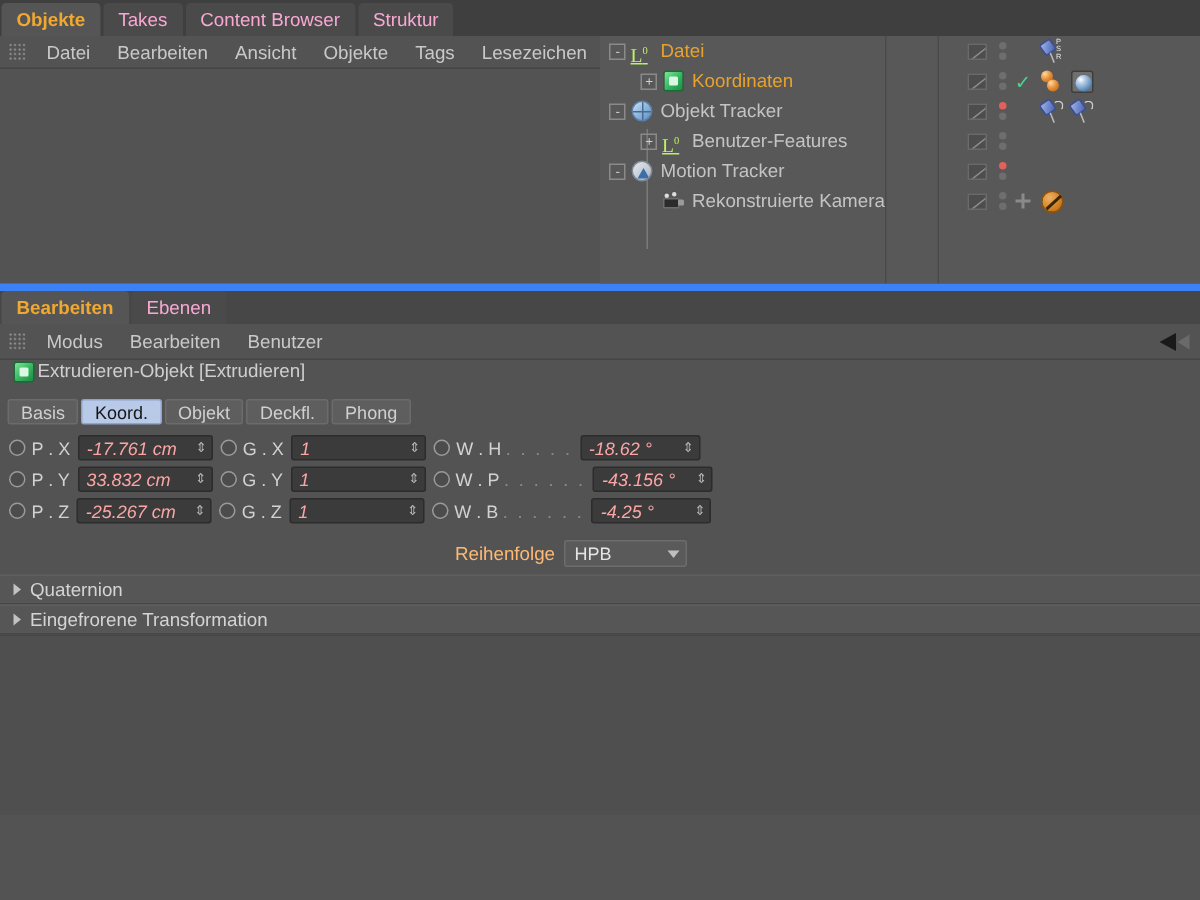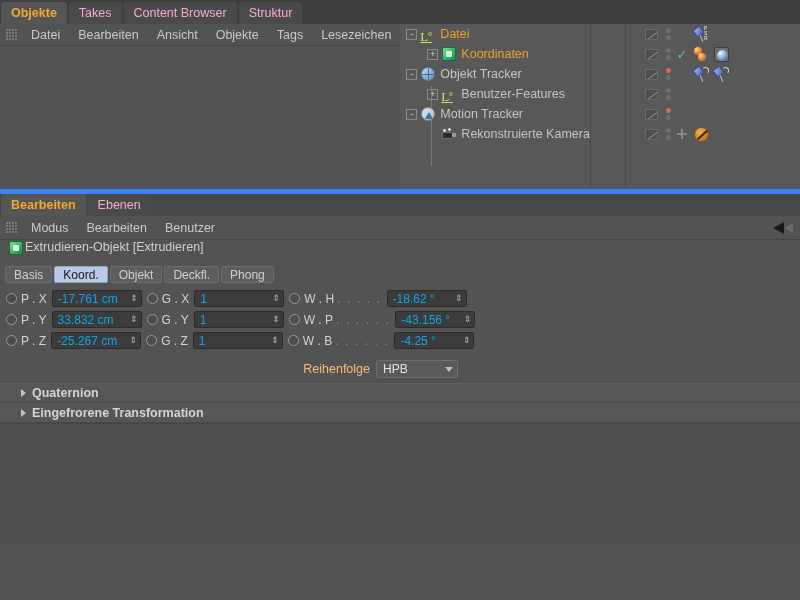--- a/index.html
+++ b/index.html
@@ -350,22 +350,22 @@
     background: #3b3b3b;
     border: 1px solid #2c2c2c;
     border-radius: 2px;
     display: flex; align-items: center;
     padding: 0 3px 0 5px;
     margin: 0 5px;
     position: relative;
   }
   .field .val {
     flex: 1;
-    font-size: 12px; color: #0ea5e9;
-    white-space: nowrap; overflow: hidden;
+    font-size: 12px; color: #fca5a5;
+    white-space: nowrap; overflow: hidden; font-style: italic;
   }
   .spin {
     flex: 0 0 7px;
     color: #b4b4b4;
     font-size: 9px; line-height: 9px;
     text-align: center;
   }
   .f-p { width: 90px; }
   .f-g { width: 90px; }
   .f-w { width: 80px; }
@@ -389,25 +389,25 @@
   .combo .carat {
     width: 0; height: 0;
     border-left: 4px solid transparent;
     border-right: 4px solid transparent;
     border-top: 5px solid #bfbfbf;
   }
 
   .section {
     height: 20px;
     display: flex; align-items: center;
-    padding-left: 21px; gap: 6px;
+    padding-left: 9px; gap: 6px;
     background: #565656;
     border-top: 1px solid #5f5f5f;
     border-bottom: 1px solid #484848;
-    font-size: 12.5px; color: #d4d4d4; font-weight: bold;
+    font-size: 12.5px; color: #d4d4d4;
   }
   .tri {
     width: 0; height: 0;
     border-top: 4px solid transparent;
     border-bottom: 4px solid transparent;
     border-left: 5px solid #c2c2c2;
   }
   #filler { background: #4f4f4f; height: 120px; border-top: 1px solid #474747; }
 </style>
 </head>

